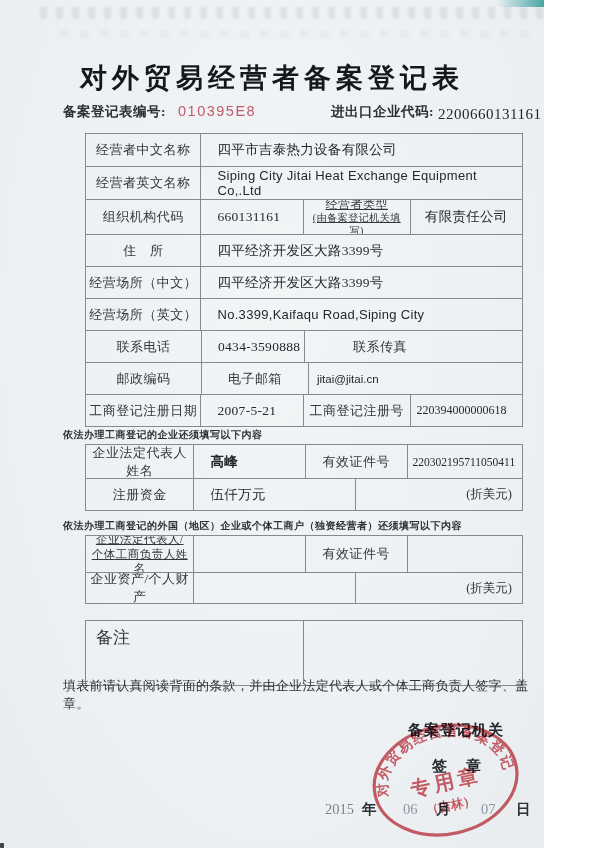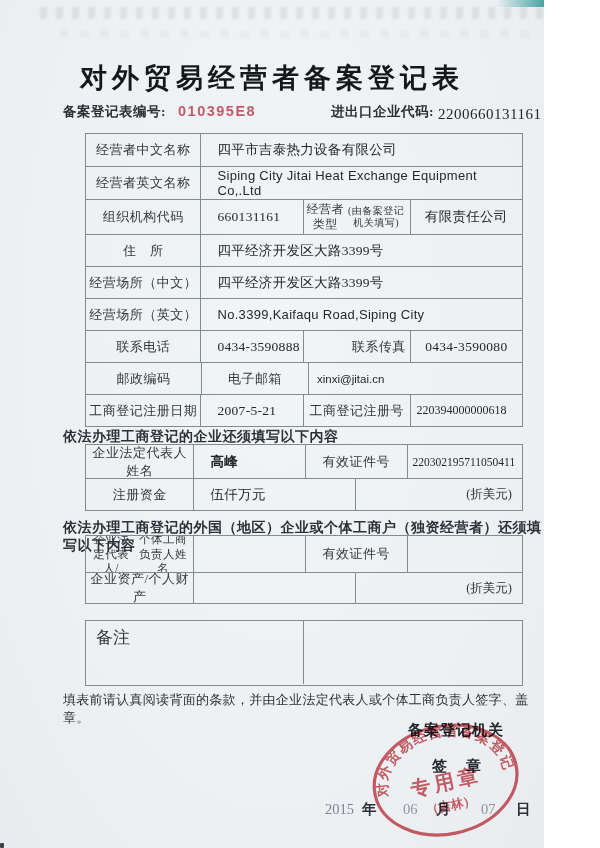--- a/index.html
+++ b/index.html
@@ -14,27 +14,27 @@
   .hlabel{font-weight:700;font-size:13.5px;color:#2b3035;letter-spacing:0.5px;}
   .rednum{font-family:"Liberation Sans","DejaVu Sans",sans-serif;font-size:14.5px;color:#c25a6b;letter-spacing:1.5px;}
   .codeval{font-size:15px;color:#23282c;letter-spacing:0.5px;}
   
   .tbl{position:absolute;border:1.3px solid #828b92;box-sizing:border-box;}
   .trow{display:flex;border-top:1.3px solid #828b92;box-sizing:border-box;}
   .trow:first-child{border-top:none;}
   .cell{display:flex;align-items:center;box-sizing:border-box;border-left:1.3px solid #828b92;overflow:hidden;}
   .cell:first-child{border-left:none;}
   .lbl{justify-content:center;text-align:center;font-size:13px;color:#31373c;letter-spacing:0.5px;padding:0 2px;}
-  .lbl2{flex-direction:row;justify-content:center;line-height:1.25;}
+  .lbl2{flex-direction:column;justify-content:center;line-height:1.25;text-decoration:underline;}
   .val{font-size:13.5px;color:#23282c;padding-left:16px;letter-spacing:0.3px;}
   .vcenter{justify-content:center;padding-left:0;}
   .sans{font-family:"Liberation Sans","DejaVu Sans",sans-serif;font-size:13px;}
   .small{font-size:11.5px;letter-spacing:0;}
   .usd{justify-content:flex-end;padding-right:10px;font-size:12.5px;color:#31373c;}
-  .sect{font-size:14px;font-weight:700;color:#2b3136;letter-spacing:0.5px;}
+  .sect{font-size:10px;font-weight:700;color:#2b3136;letter-spacing:0.5px;}
   
   .footnote{font-size:13px;color:#2b3136;letter-spacing:0.3px;}
   .authority{font-weight:700;font-size:15px;letter-spacing:1px;color:#24292e;}
   .sig{font-weight:700;font-size:15px;letter-spacing:2px;color:#24292e;}
   .dunit{font-weight:700;font-size:14.5px;color:#2b3036;}
   .dnum{font-size:14.5px;color:#7d8290;}
   .dnum2{font-size:14.5px;color:#9095a4;}
   
   #stampsvg{mix-blend-mode:multiply;opacity:0.85;}
   
@@ -56,21 +56,21 @@
 
   <div class="abs bleed"></div>
   <div class="abs bleed2"></div>
   <div class="abs tealcorner"></div>
   <div class="abs speck1"></div>
   <div class="abs speck2"></div>
 
   <div class="abs title">对外贸易经营者备案登记表</div>
 
   <span class="abs hlabel" style="left:63px;top:103px;">备案登记表编号:</span>
-  <span class="abs rednum" style="left:178px;top:103px;font-weight:bold;">010395E8</span>
+  <span class="abs rednum" style="left:178px;top:103px;">010395E8</span>
   <span class="abs hlabel" style="left:331px;top:103px;">进出口企业代码:</span>
   <span class="abs codeval" style="left:438px;top:106px;">2200660131161</span>
 
   <div class="tbl" style="left:85px;top:133px;width:438px;">
     <div class="trow" style="height:32px;">
       <div class="cell lbl" style="width:115px;">经营者中文名称</div>
       <div class="cell val" style="width:323px;">四平市吉泰热力设备有限公司</div>
     </div>
     <div class="trow" style="height:33px;">
       <div class="cell lbl" style="width:115px;">经营者英文名称</div>
@@ -94,26 +94,25 @@
       <div class="cell val" style="width:323px;">四平经济开发区大路3399号</div>
     </div>
     <div class="trow" style="height:32px;">
       <div class="cell lbl" style="width:115px;">经营场所（英文）</div>
       <div class="cell val sans" style="width:323px;">No.3399,Kaifaqu Road,Siping City</div>
     </div>
     <div class="trow" style="height:32px;">
       <div class="cell lbl" style="width:115px;">联系电话</div>
       <div class="cell val" style="width:103px;">0434-3590888</div>
       <div class="cell lbl" style="width:107px;padding-left:46px;">联系传真</div>
-      <div class="cell val vcenter" style="width:113px;">0434-3590080</div>
     </div>
     <div class="trow" style="height:32px;">
       <div class="cell lbl" style="width:115px;">邮政编码</div>
       <div class="cell lbl" style="width:107px;">电子邮箱</div>
-      <div class="cell val sans small" style="width:113px;padding-left:8px;">xinxi@jitai.cn</div>
+      <div class="cell val sans small" style="width:113px;padding-left:8px;">jitai@jitai.cn</div>
     </div>
     <div class="trow" style="height:32px;">
       <div class="cell lbl" style="width:115px;text-align:right;">工商登记注册日期</div>
       <div class="cell val" style="width:103px;">2007-5-21</div>
       <div class="cell lbl" style="width:107px;">工商登记注册号</div>
       <div class="cell val small" style="width:113px;padding-left:6px;font-size:12px;">220394000000618</div>
     </div>
   </div>
 
   <div class="abs sect" style="left:63px;top:428px;">依法办理工商登记的企业还须填写以下内容</div>
@@ -149,21 +148,21 @@
     </div>
   </div>
 
   <div class="tbl" style="left:85px;top:620px;width:438px;height:66px;">
     <div class="trow" style="height:63.4px;">
       <div class="cell" style="width:218px;align-items:flex-start;padding:5px 0 0 10px;font-size:17px;color:#31373c;">备注</div>
       <div class="cell" style="width:220px;"></div>
     </div>
   </div>
 
-  <div class="abs footnote" style="left:63px;top:691px;">填表前请认真阅读背面的条款，并由企业法定代表人或个体工商负责人签字、盖章。</div>
+  <div class="abs footnote" style="left:63px;top:677px;">填表前请认真阅读背面的条款，并由企业法定代表人或个体工商负责人签字、盖章。</div>
 
   <div class="abs authority" style="left:408px;top:721px;">备案登记机关</div>
   <div class="abs sig" style="left:432px;top:757px;">签　章</div>
   <span class="abs dnum" style="left:325px;top:801px;">2015</span>
   <span class="abs dunit" style="left:362px;top:800px;">年</span>
   <span class="abs dnum2" style="left:403px;top:801px;">06</span>
   <span class="abs dunit" style="left:436px;top:800px;">月</span>
   <span class="abs dnum2" style="left:481px;top:801px;">07</span>
   <span class="abs dunit" style="left:516px;top:800px;">日</span>
 

